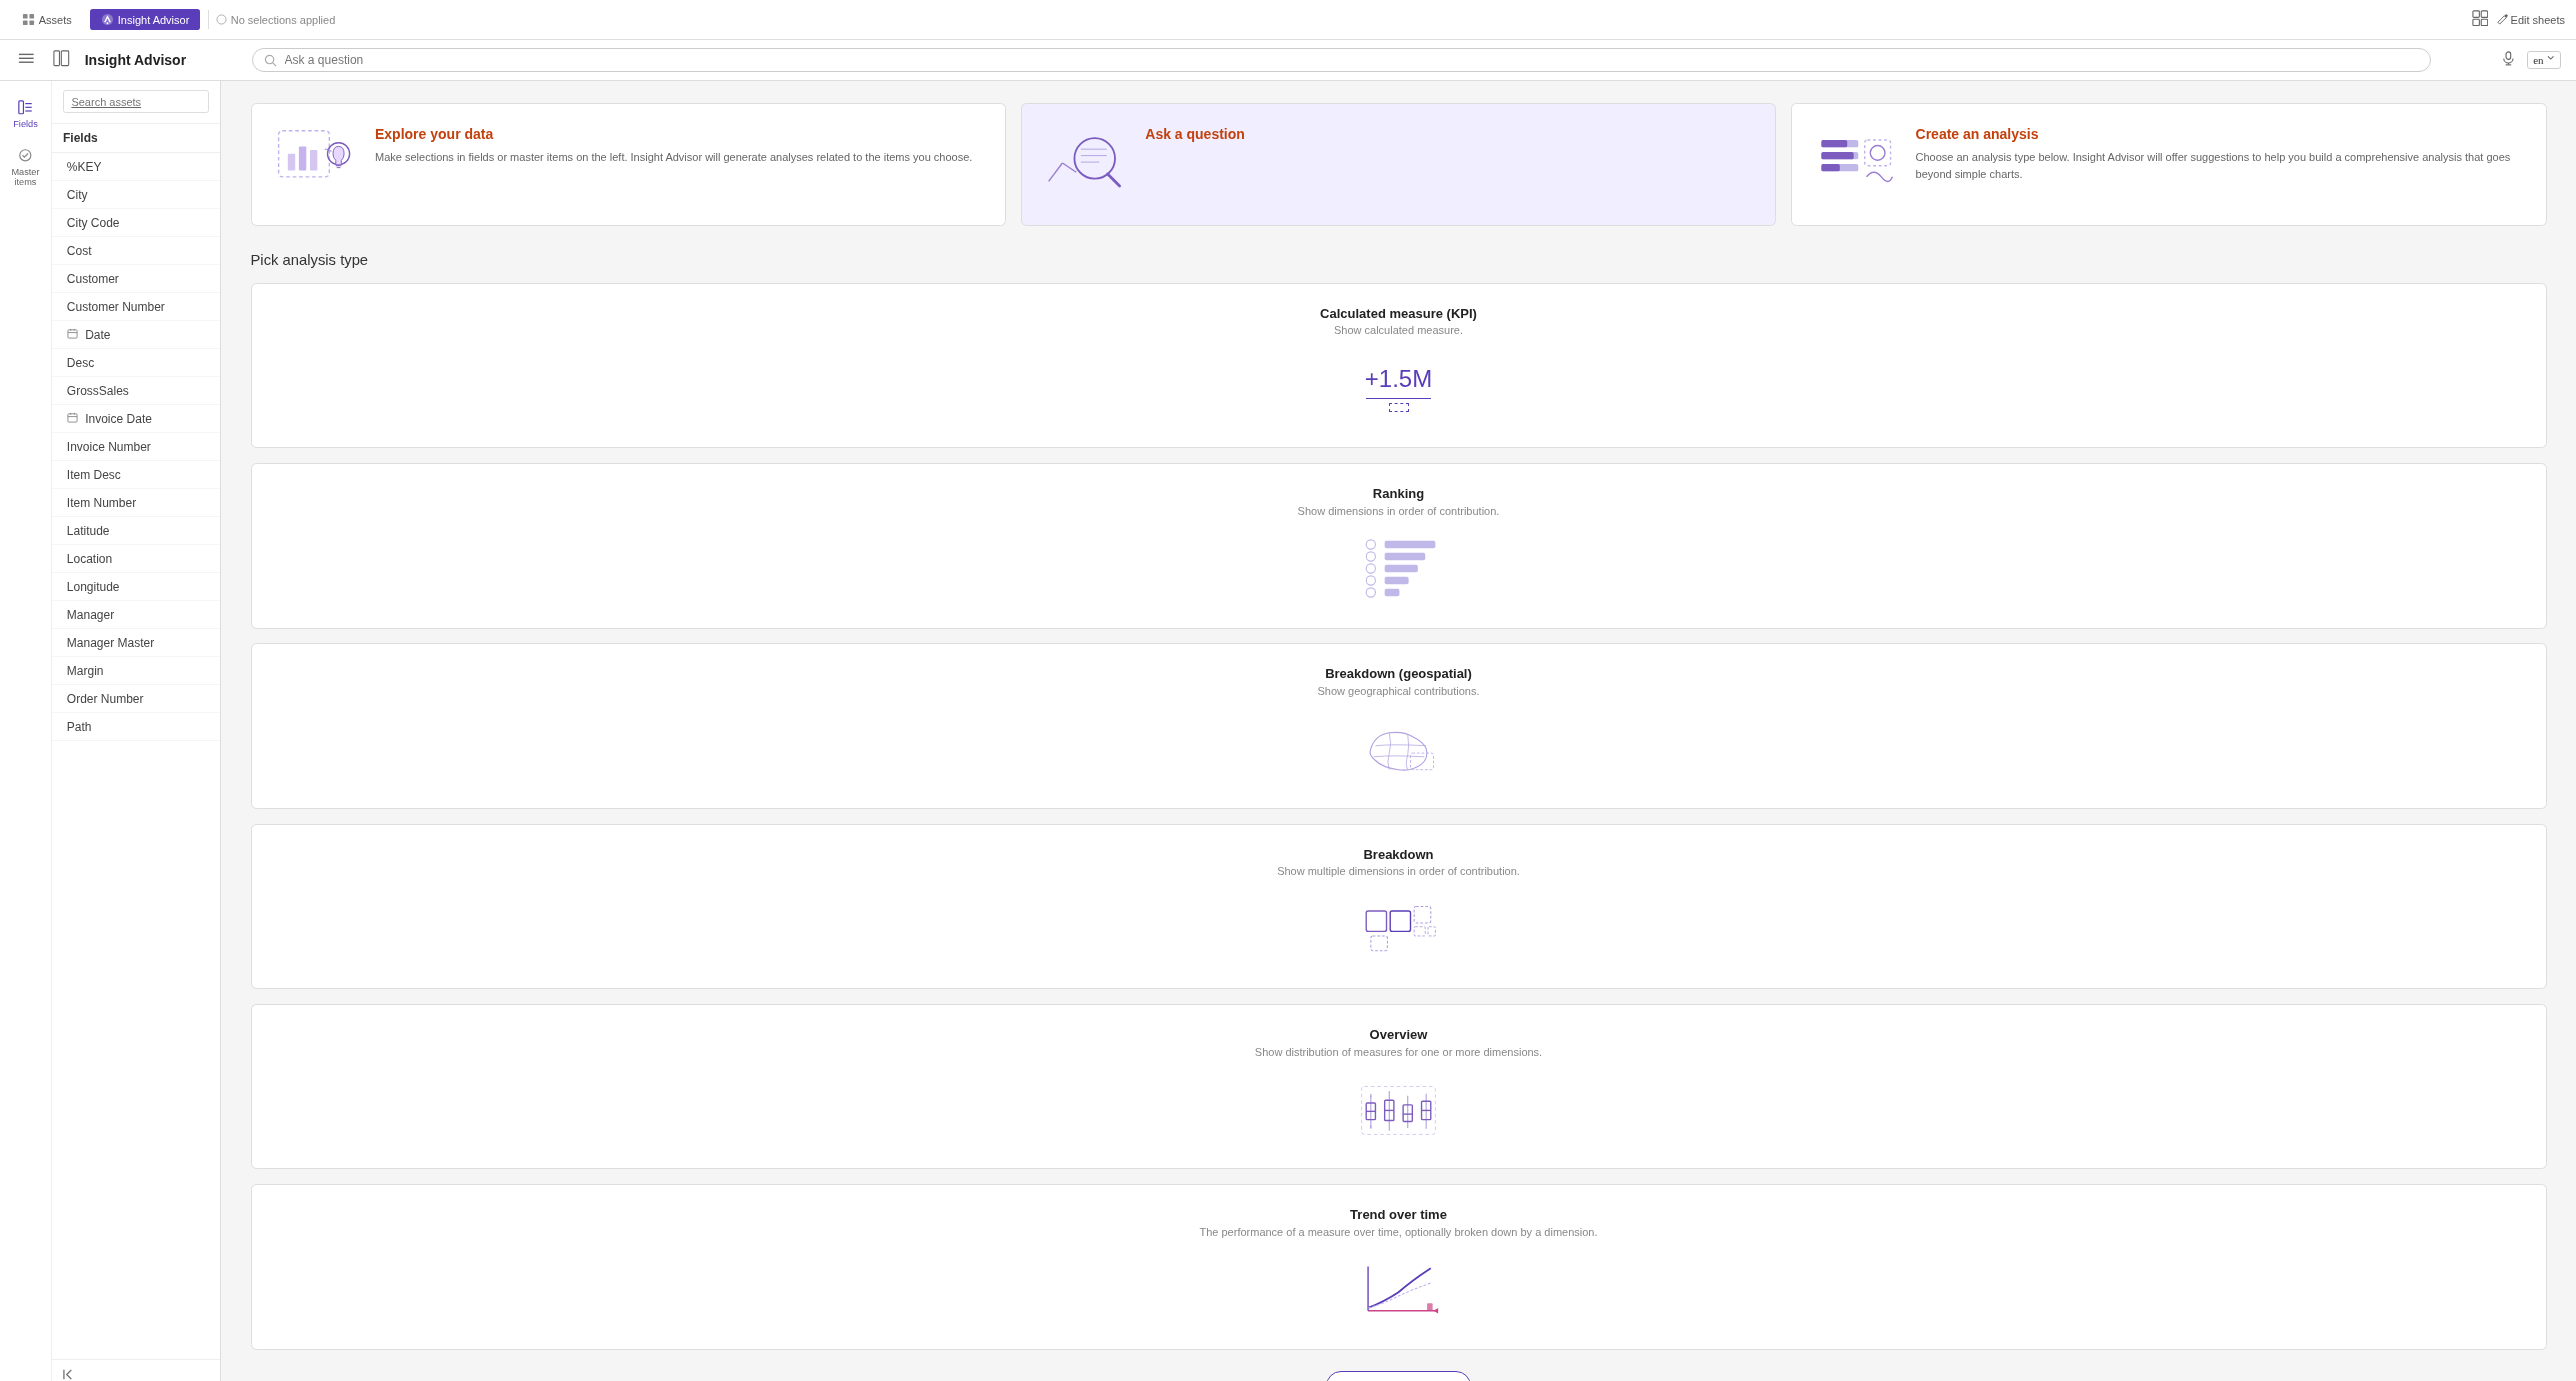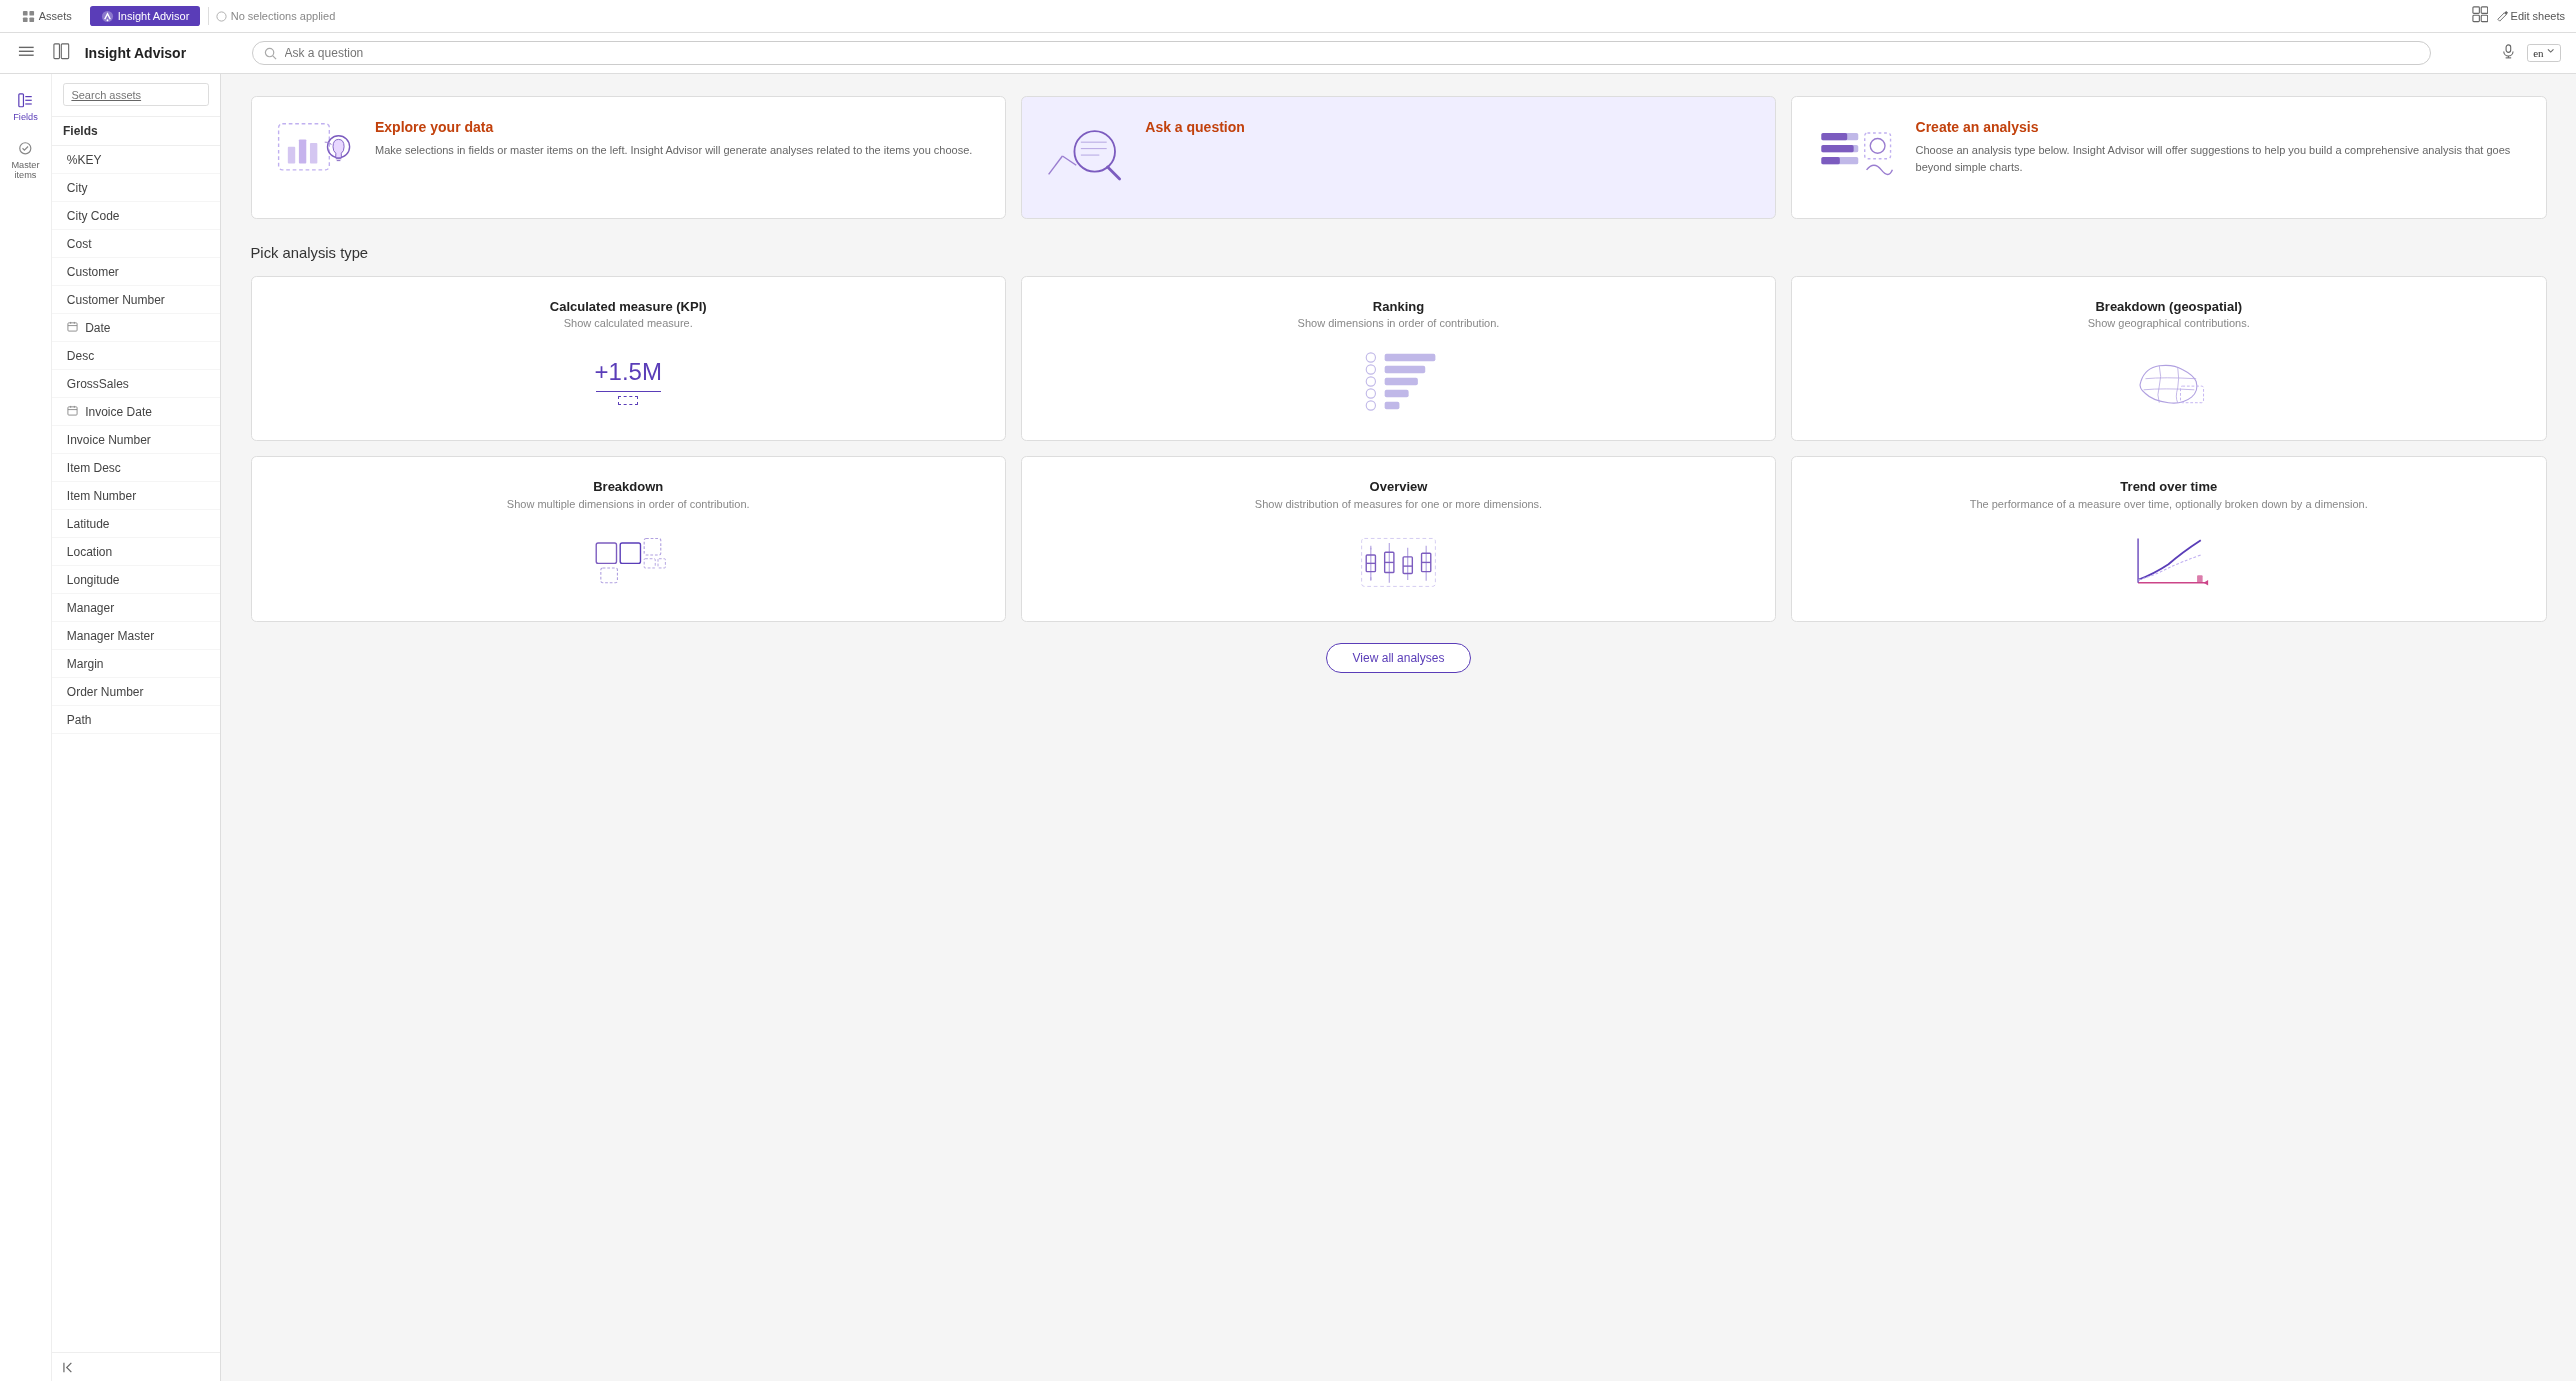--- a/index.html
+++ b/index.html
@@ -1,20 +1,20 @@
 <!DOCTYPE html>
 <html style="font-size:14.8px"><head>
   <meta charset="utf-8">
   <style>
     * { box-sizing: border-box; margin: 0; padding: 0; }
     body { font-family: 'Segoe UI', Arial, sans-serif; background: #f5f5f5; color: #333; font-size: 13px; overflow: hidden; }
 
     
     .top-nav {
-      display: flex; align-items: center; height: 33px;
+      display: flex; align-items: center; height: 40px;
       background: #fff; border-bottom: 0.9px solid #ddd;
       padding: 0 11px; gap: 7.4px;
     }
     .top-nav-item {
       display: flex; align-items: center; gap: 3.7px;
       padding: 3.7px 11px; border-radius: 2.8px; cursor: pointer;
       font-size: 11px; color: #555;
     }
     .top-nav-item.active {
       background: #5a3db8; color: #fff;
@@ -108,21 +108,21 @@
       flex: 1; background: #fff; border: 0.9px solid #ddd;
       border-radius: 5.5px; padding: 22px; display: flex; align-items: flex-start; gap: 18.5px;
     }
     .intro-card-icon { flex-shrink: 0; }
     .intro-card-text h3 { font-size: 14px; font-weight: 600; color: #c2410c; margin-bottom: 7.4px; }
     .intro-card-text p { font-size: 11px; color: #666; line-height: 1.5; }
 
     
     .section-title { font-size: 14.8px; font-weight: 500; color: #333; margin-bottom: 14.8px; }
     .analysis-grid {
-      display: grid; grid-template-columns: 1fr 1fr 1fr; gap: 14.8px; margin-bottom: 21px;
+      display: grid; grid-template-columns: 1fr; gap: 14.8px; margin-bottom: 21px;
     }
     .analysis-card {
       background: #fff; border: 0.9px solid #ddd; border-radius: 5.5px;
       padding: 22px 18.5px; display: flex; flex-direction: column; align-items: center;
       cursor: pointer;
     }
     .analysis-card h4 { font-size: 13px; font-weight: 600; color: #222; margin-bottom: 3.7px; text-align: center; }
     .analysis-card p { font-size: 11px; color: #888; text-align: center; margin-bottom: 14.8px; }
     .analysis-visual { height: 74px; display: flex; align-items: center; justify-content: center; }
 

